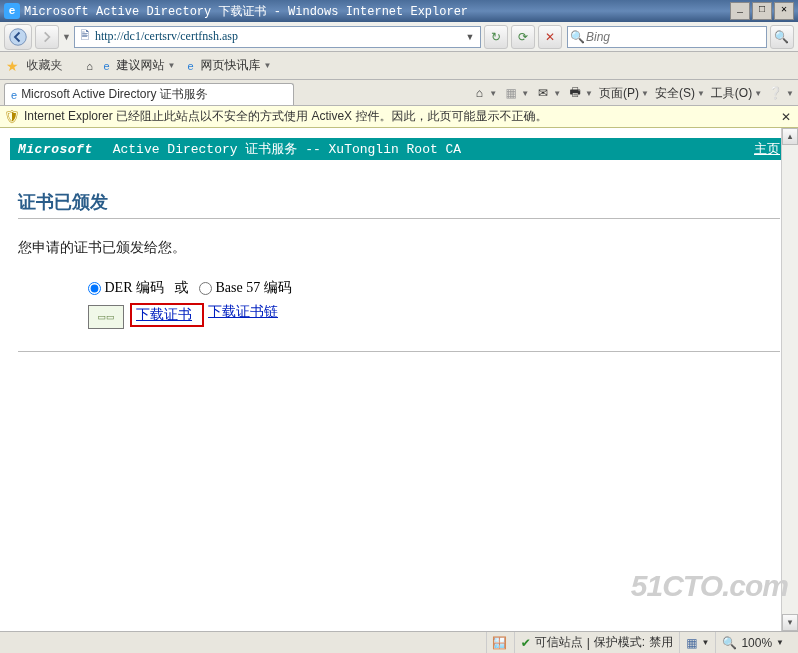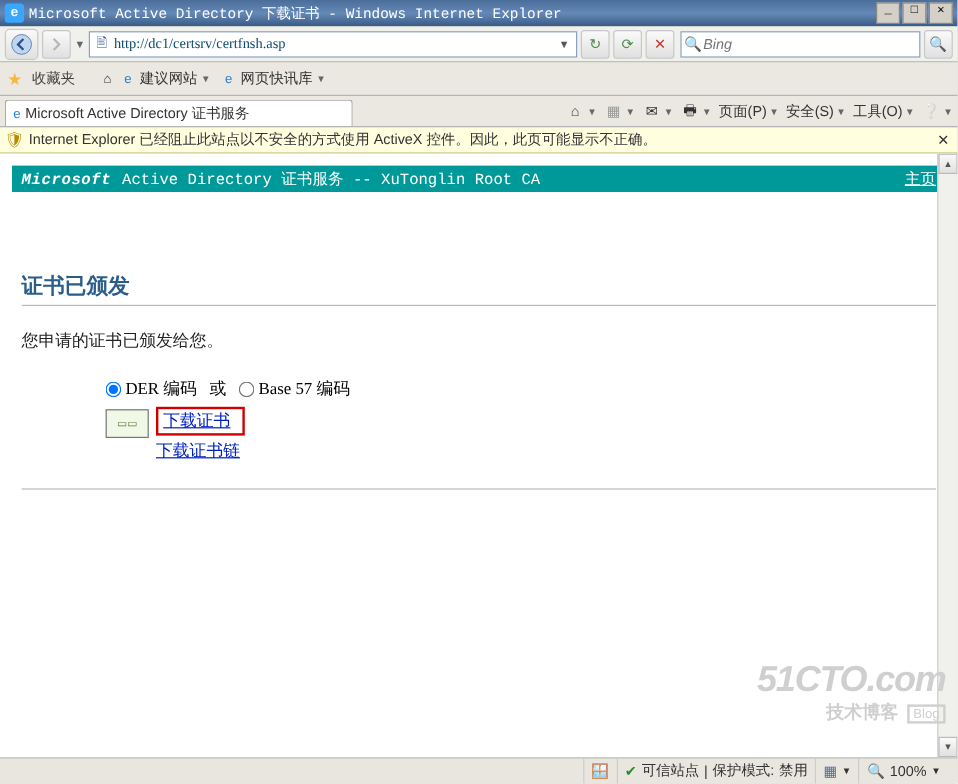--- a/index.html
+++ b/index.html
@@ -82,35 +82,35 @@
   background: #fff; position: relative; overflow: auto;
 }
 .content-inner { padding: 0; }
 .certheader {
   margin: 10px 10px 0 10px;
   background: #009999; color: #fff; height: 22px;
   display: flex; align-items: center; padding: 0 8px;
   font-family: "Courier New", "Times New Roman", SimSun, serif;
   font-size: 13px;
 }
-.certheader .prod { font-style: italic; font-weight: bold; margin-right: 9px; letter-spacing: 0.5px;}
+.certheader .prod { font-style: italic; font-weight: bold; margin-right: 20px; letter-spacing: 0.5px;}
 .certheader .homelink { margin-left: auto; text-decoration: underline; font-family: SimSun; font-style: normal; font-weight: normal;}
-.certbody { padding: 16px 18px; margin-top: 36px; }
+.certbody { padding: 16px 18px; }
 .h1 { font-size: 18px; font-weight: bold; color: #2a5d8a; margin: 14px 0 4px 0; font-family: SimSun, serif;}
 .hr { border: none; border-top: 1px solid #bbb; margin: 2px 0 20px 0;}
 .msg { font-size: 14px; color: #222; margin-bottom: 22px; font-family: SimSun;}
 .encrow { font-size: 14px; margin-left: 70px; margin-bottom: 6px; font-family: SimSun;}
 .encrow input { vertical-align: middle; }
 .links { margin-left: 70px; display: flex; align-items: flex-start; gap: 6px;}
 .certico {
   width: 36px; height: 24px; border: 1px solid #777; background: #f0f8e8;
   display: inline-flex; align-items: center; justify-content: center; font-size: 9px; color: #5a7a3a;
   margin-top: 2px;
 }
-.linkcol { display: flex; flex-direction: column; gap: 4px; }
+.linkcol { display: flex; flex-direction: row; gap: 4px; }
 .linkcol a { color: #0020c0; text-decoration: underline; font-size: 14px; font-family: SimSun;}
 .redbox { border: 2px solid #d00000; padding: 1px 10px 1px 4px; display: inline-block;}
 .hr2 { border: none; border-top: 1px solid #bbb; margin: 22px 0 0 0;}
 .scrollv {
   position: absolute; right: 0; top: 0; bottom: 0; width: 17px;
   background: #f0f0ec; border-left: 1px solid #ccc;
 }
 .scrollbtn { height: 17px; background: linear-gradient(#fafafa,#e0e0e0); border: 1px solid #bbb; text-align:center; font-size:9px; line-height:15px; color:#555;}
 .scrollv .scrollbtn:last-child { position:absolute; bottom:0; left:0; right:0;}
 .statusbar {
@@ -264,24 +264,20 @@
       <hr class="hr2">
     </div>
   </div>
   <div class="scrollv">
     <div class="scrollbtn">▴</div>
     <div class="scrollbtn">▾</div>
   </div>
 
   <div class="watermark">
     <div class="big">51CTO.com</div>
-    <div>
-      <span class="sm">技术博客</span>
-      <span class="bl">Blog</span>
-    </div>
   </div>
 </div>
 
 <div class="statusbar">
   <div class="seg spacer"></div>
   <div class="seg">
       <span>🪟</span>
     </div>
   <div class="seg">
     <span class="shield">✔</span>

